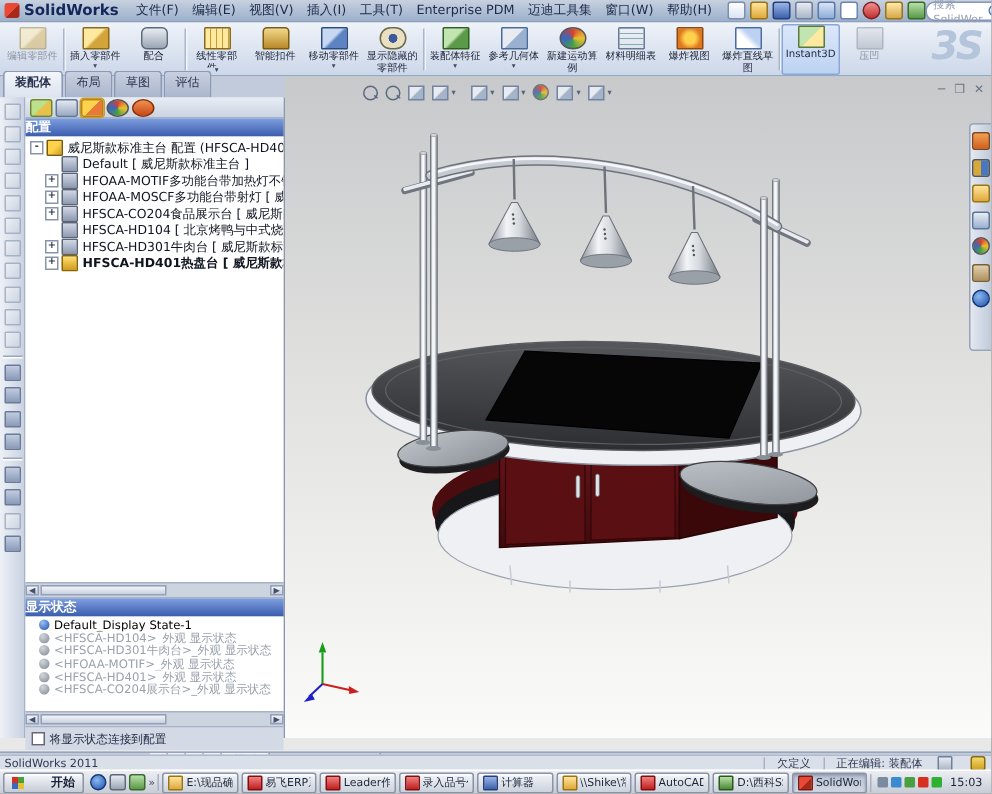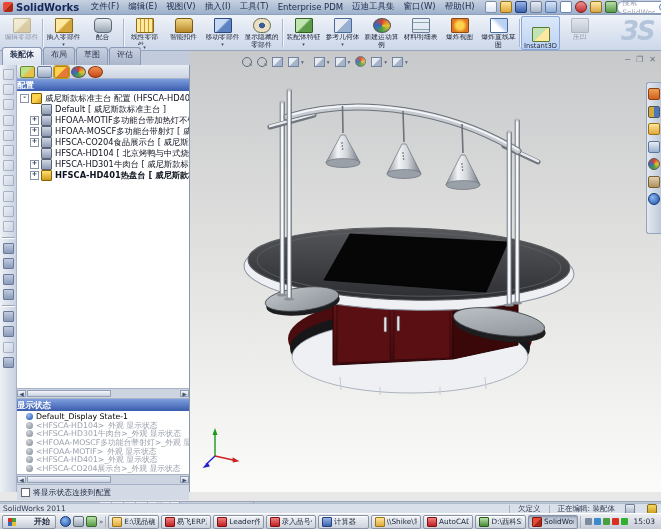--- a/index.html
+++ b/index.html
@@ -37,21 +37,21 @@
   
   .cmdbar{position:absolute;left:0;top:15px;width:661px;height:36px;
     background:linear-gradient(var(--cmdbar-a),var(--cmdbar-b));
     border-bottom:1px solid #98a6c0;box-sizing:border-box;
     display:flex;align-items:stretch;padding:1px 0 0 2px;}
   .cbtn{width:39px;flex:none;display:flex;flex-direction:column;align-items:center;
     padding-top:2px;border-radius:2px;box-sizing:border-box;cursor:default;}
   .cbtn .blbl{font-size:6.8px;line-height:7.6px;text-align:center;color:#1c2438;
     max-width:38px;overflow:hidden;}
   .cbtn.dim{opacity:.42;}
-  .cbtn.act{background:linear-gradient(#dce8fa,#bcd2f2);border:1px solid #88a6d8;padding-top:10px;}
+  .cbtn.act{background:linear-gradient(#dce8fa,#bcd2f2);border:1px solid #88a6d8;padding-top:0;}
   .bico{width:16px;height:13px;margin-bottom:1px;border-radius:1px;flex:none;}
   .dd{font-size:5px;line-height:5px;color:#3a4a66;}
   .csep{width:1px;flex:none;background:#aab6cc;margin:3px 1px;box-shadow:1px 0 0 #f2f5fa;}
   .ic-y{background:linear-gradient(135deg,#ffe9a0 45%,#d2a43a 55%);border:1px solid #8a6a14;}
   .ic-b{background:linear-gradient(135deg,#c6d8f2 45%,#5d83c2 55%);border:1px solid #2c4a80;}
   .ic-g{background:linear-gradient(135deg,#c2e4b0 45%,#5a9a48 55%);border:1px solid #2e6020;}
   .ic-clip{background:linear-gradient(#e8ecf0,#9aa6b4);border:1px solid #5a6878;border-radius:4px;}
   .ic-grid{background:repeating-linear-gradient(90deg,#ffe9a0 0 3px,#c89a30 3px 4px);border:1px solid #8a6a14;}
   .ic-screw{background:linear-gradient(#f2d888,#b8892a);border:1px solid #7a5a10;border-radius:3px 3px 1px 1px;}
   .ic-eye{background:radial-gradient(circle at 50% 50%,#3a5a9a 28%,#e8e0c0 30%);border:1px solid #6a6a4a;border-radius:50%/60%;}
@@ -410,24 +410,20 @@
       <div class="drow">
         <span class="orb"></span>
         <span>&lt;HFSCA-HD104&gt;_外观 显示状态</span>
       </div>
       <div class="drow">
         <span class="orb"></span>
         <span>&lt;HFSCA-HD301牛肉台&gt;_外观 显示状态</span>
       </div>
       <div class="drow">
         <span class="orb"></span>
-        <span>&lt;HFOAA-MOSCF多功能台带射灯&gt;_外观 显</span>
-      </div>
-      <div class="drow">
-        <span class="orb"></span>
         <span>&lt;HFOAA-MOTIF&gt;_外观 显示状态</span>
       </div>
       <div class="drow">
         <span class="orb"></span>
         <span>&lt;HFSCA-HD401&gt;_外观 显示状态</span>
       </div>
       <div class="drow">
         <span class="orb"></span>
         <span>&lt;HFSCA-CO204展示台&gt;_外观 显示状态</span>
       </div>

